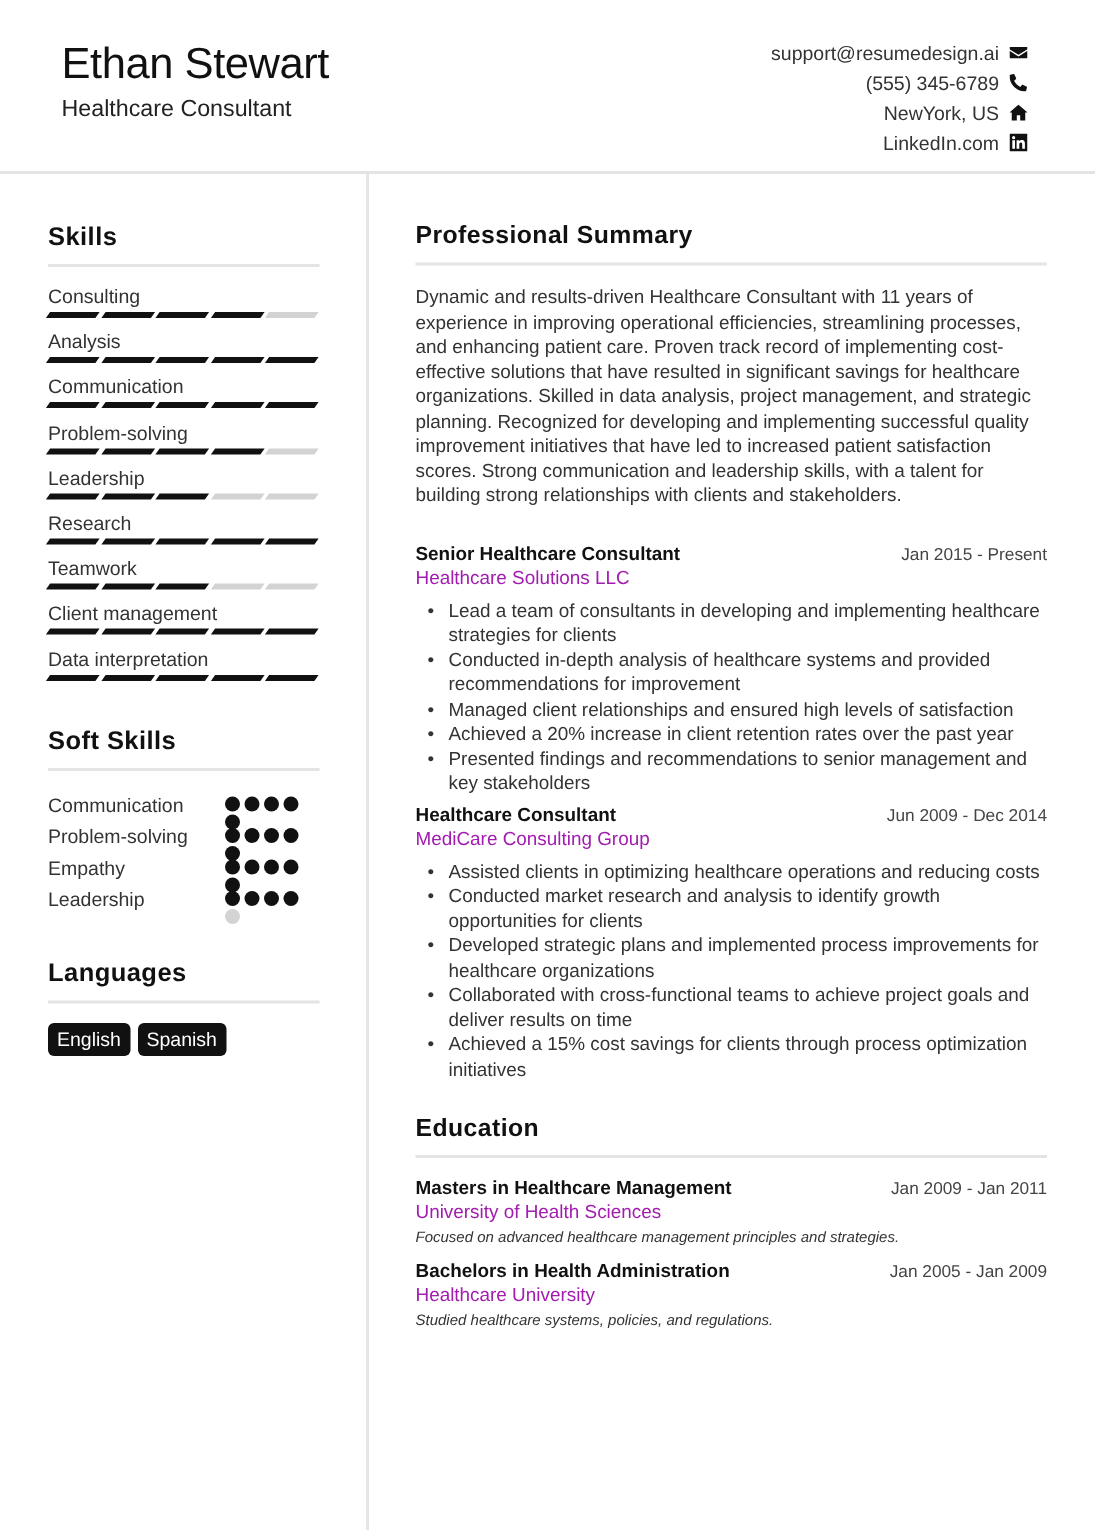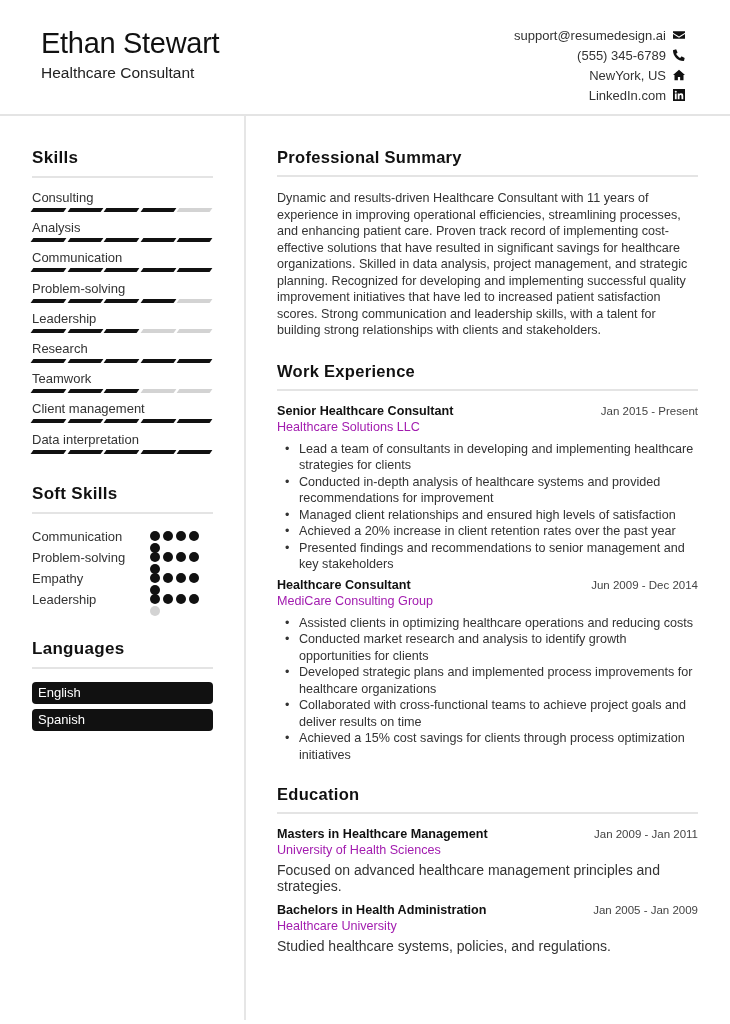--- a/index.html
+++ b/index.html
@@ -28,41 +28,41 @@
   .soft { margin-top: 22px; }
   .soft-list { margin-top: 12px; position: relative; }
   .soft-row { height: 21px; position: relative; }
   .soft-name { font-size: 13px; color: #333; line-height: 21px; }
   .dots { position: absolute; left: 118px; top: 5px; display: flex; gap: 3px; }
   .dot { width: 10px; height: 10px; border-radius: 50%; background: #111; }
   .dot.off { background: #d3d3d3; }
   .dot.wrap { position: absolute; left: 0; top: 12px; }
 
   .langs { margin-top: 29px; }
-  .lang-tags { display: flex; gap: 5px; margin-top: 13px; flex-direction: column; }
+  .lang-tags { display: flex; gap: 5px; margin-top: 13px; }
   .tag { background: #111; color: #fff; font-size: 13px; padding: 3px 6px; border-radius: 4px; line-height: 16px; }
 
   .main { position: absolute; left: 277px; top: 148px; width: 421px; }
   .main .sec-title { font-size: 16.5px; }
   .summary { font-size: 12.6px; line-height: 16.5px; color: #333; margin-top: 13px; }
   .work { margin-top: 23px; }
   .job { margin-top: 13px; }
   .job + .job { margin-top: 5px; }
   .job-head { display: flex; justify-content: space-between; align-items: baseline; }
   .job-role { font-size: 12.6px; font-weight: 600; color: #111; }
   .job-date { font-size: 11.5px; color: #444; }
   .job-company { font-size: 12.6px; color: #a21caf; margin-top: 2px; }
   .bullets { margin-top: 7px; padding-left: 22px; list-style: none; }
   .bullets li { font-size: 12.6px; line-height: 16.5px; color: #333; position: relative; }
   .bullets li::before { content: "•"; position: absolute; left: -14px; color: #333; }
 
   .edu { margin-top: 22px; }
   .edu-item { margin-top: 13px; }
   .edu-item + .edu-item { margin-top: 9px; }
-  .edu-desc { font-size: 14px; color: #333; margin-top: 5px; }
+  .edu-desc { font-size: 10px; color: #333; margin-top: 5px; font-style: italic; }
 </style>
 </head>
 <body>
 
 <div class="header">
   <div class="name">Ethan Stewart</div>
   <div class="job-title">Healthcare Consultant</div>
   <div class="contact">
     <div class="contact-row">
       <span>support@resumedesign.ai</span>
@@ -241,21 +241,20 @@
   </section>
 </div>
 
 <div class="main">
   <section>
     <div class="sec-title">Professional Summary</div>
     <p class="summary">Dynamic and results-driven Healthcare Consultant with 11 years of experience in improving operational efficiencies, streamlining processes, and enhancing patient care. Proven track record of implementing cost-effective solutions that have resulted in significant savings for healthcare organizations. Skilled in data analysis, project management, and strategic planning. Recognized for developing and implementing successful quality improvement initiatives that have led to increased patient satisfaction scores. Strong communication and leadership skills, with a talent for building strong relationships with clients and stakeholders.</p>
   </section>
 
   <section class="work">
-    <div class="sec-title">Work Experience</div>
     <div id="jobs">
         <div class="job">
           <div class="job-head">
             <span class="job-role">Senior Healthcare Consultant</span>
             <span class="job-date">Jan 2015 - Present</span>
           </div>
           <div class="job-company">Healthcare Solutions LLC</div>
           <ul class="bullets">
             <li>Lead a team of consultants in developing and implementing healthcare strategies for clients</li>
             <li>Conducted in-depth analysis of healthcare systems and provided recommendations for improvement</li>

